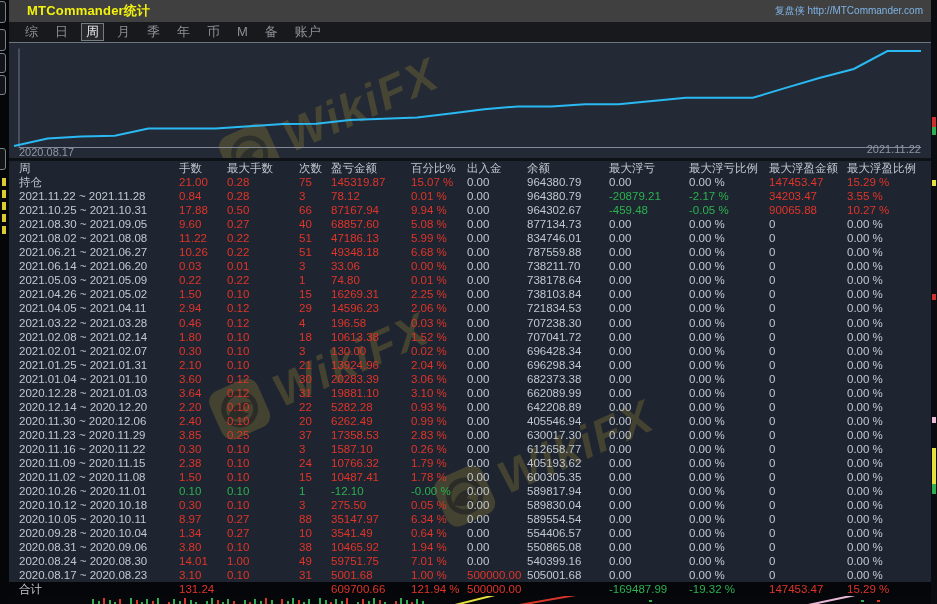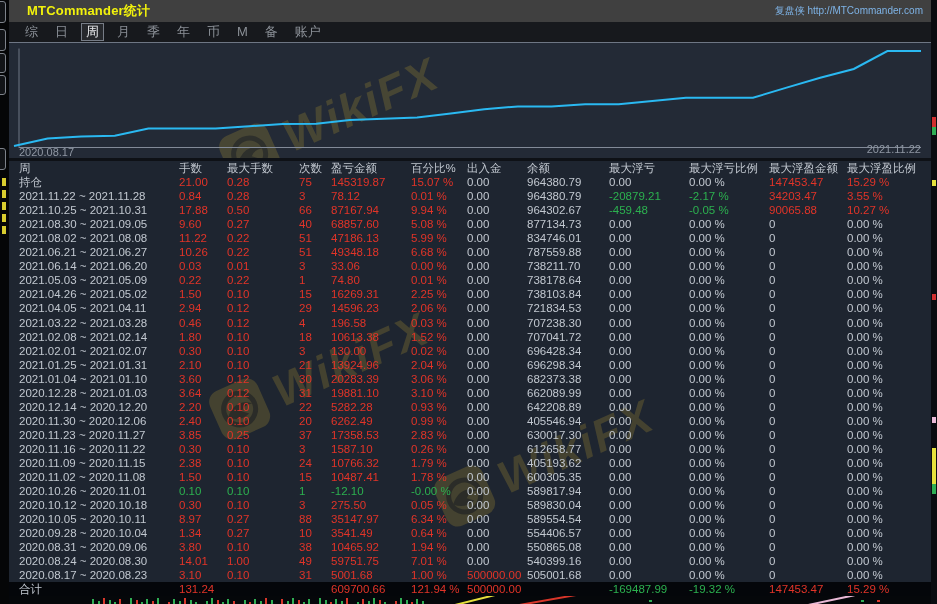--- a/index.html
+++ b/index.html
@@ -385,21 +385,21 @@
           <span class="c cr">6262.49</span>
           <span class="c cr">0.99 %</span>
           <span class="c">0.00</span>
           <span class="c">405546.94</span>
           <span class="c">0.00</span>
           <span class="c">0.00 %</span>
           <span class="c">0</span>
           <span class="c">0.00 %</span>
         </div>
         <div class="trow">
-          <span class="c">2020.11.23 ~ 2020.11.27</span>
+          <span class="c">2020.11.23 ~ 2020.11.29</span>
           <span class="c cr">3.85</span>
           <span class="c cr">0.25</span>
           <span class="c cr">37</span>
           <span class="c cr">17358.53</span>
           <span class="c cr">2.83 %</span>
           <span class="c">0.00</span>
           <span class="c">630017.30</span>
           <span class="c">0.00</span>
           <span class="c">0.00 %</span>
           <span class="c">0</span>

